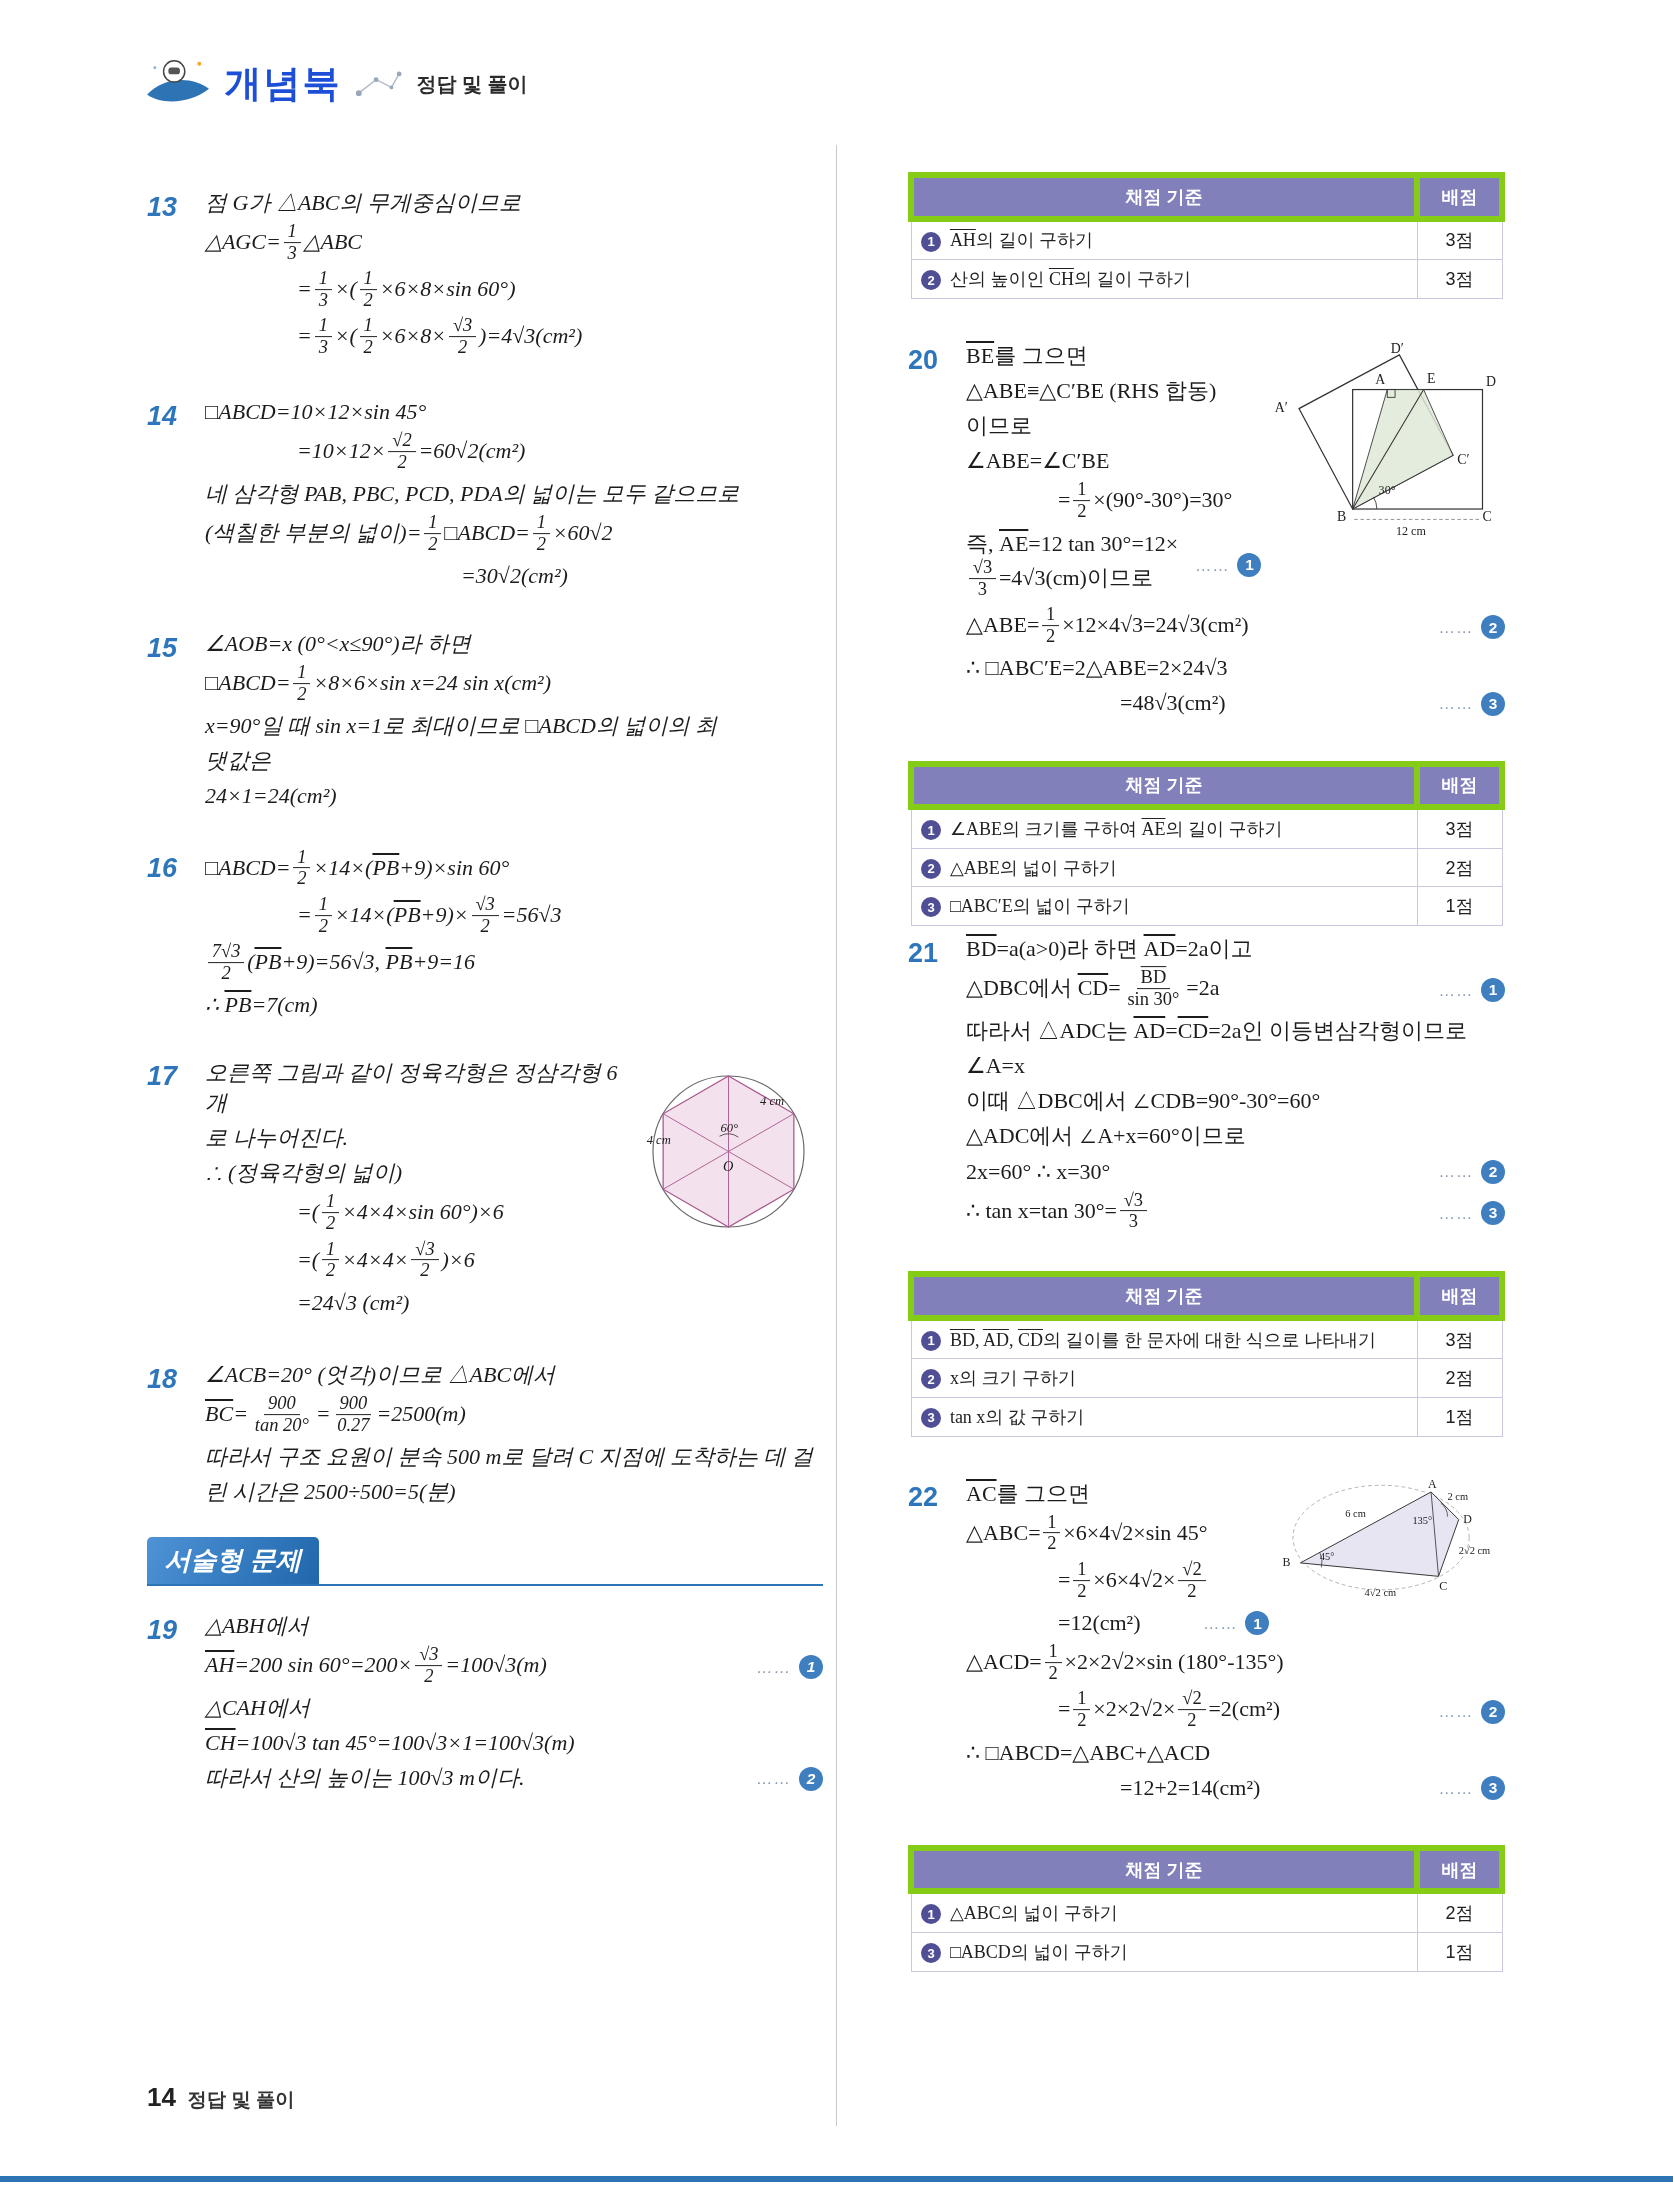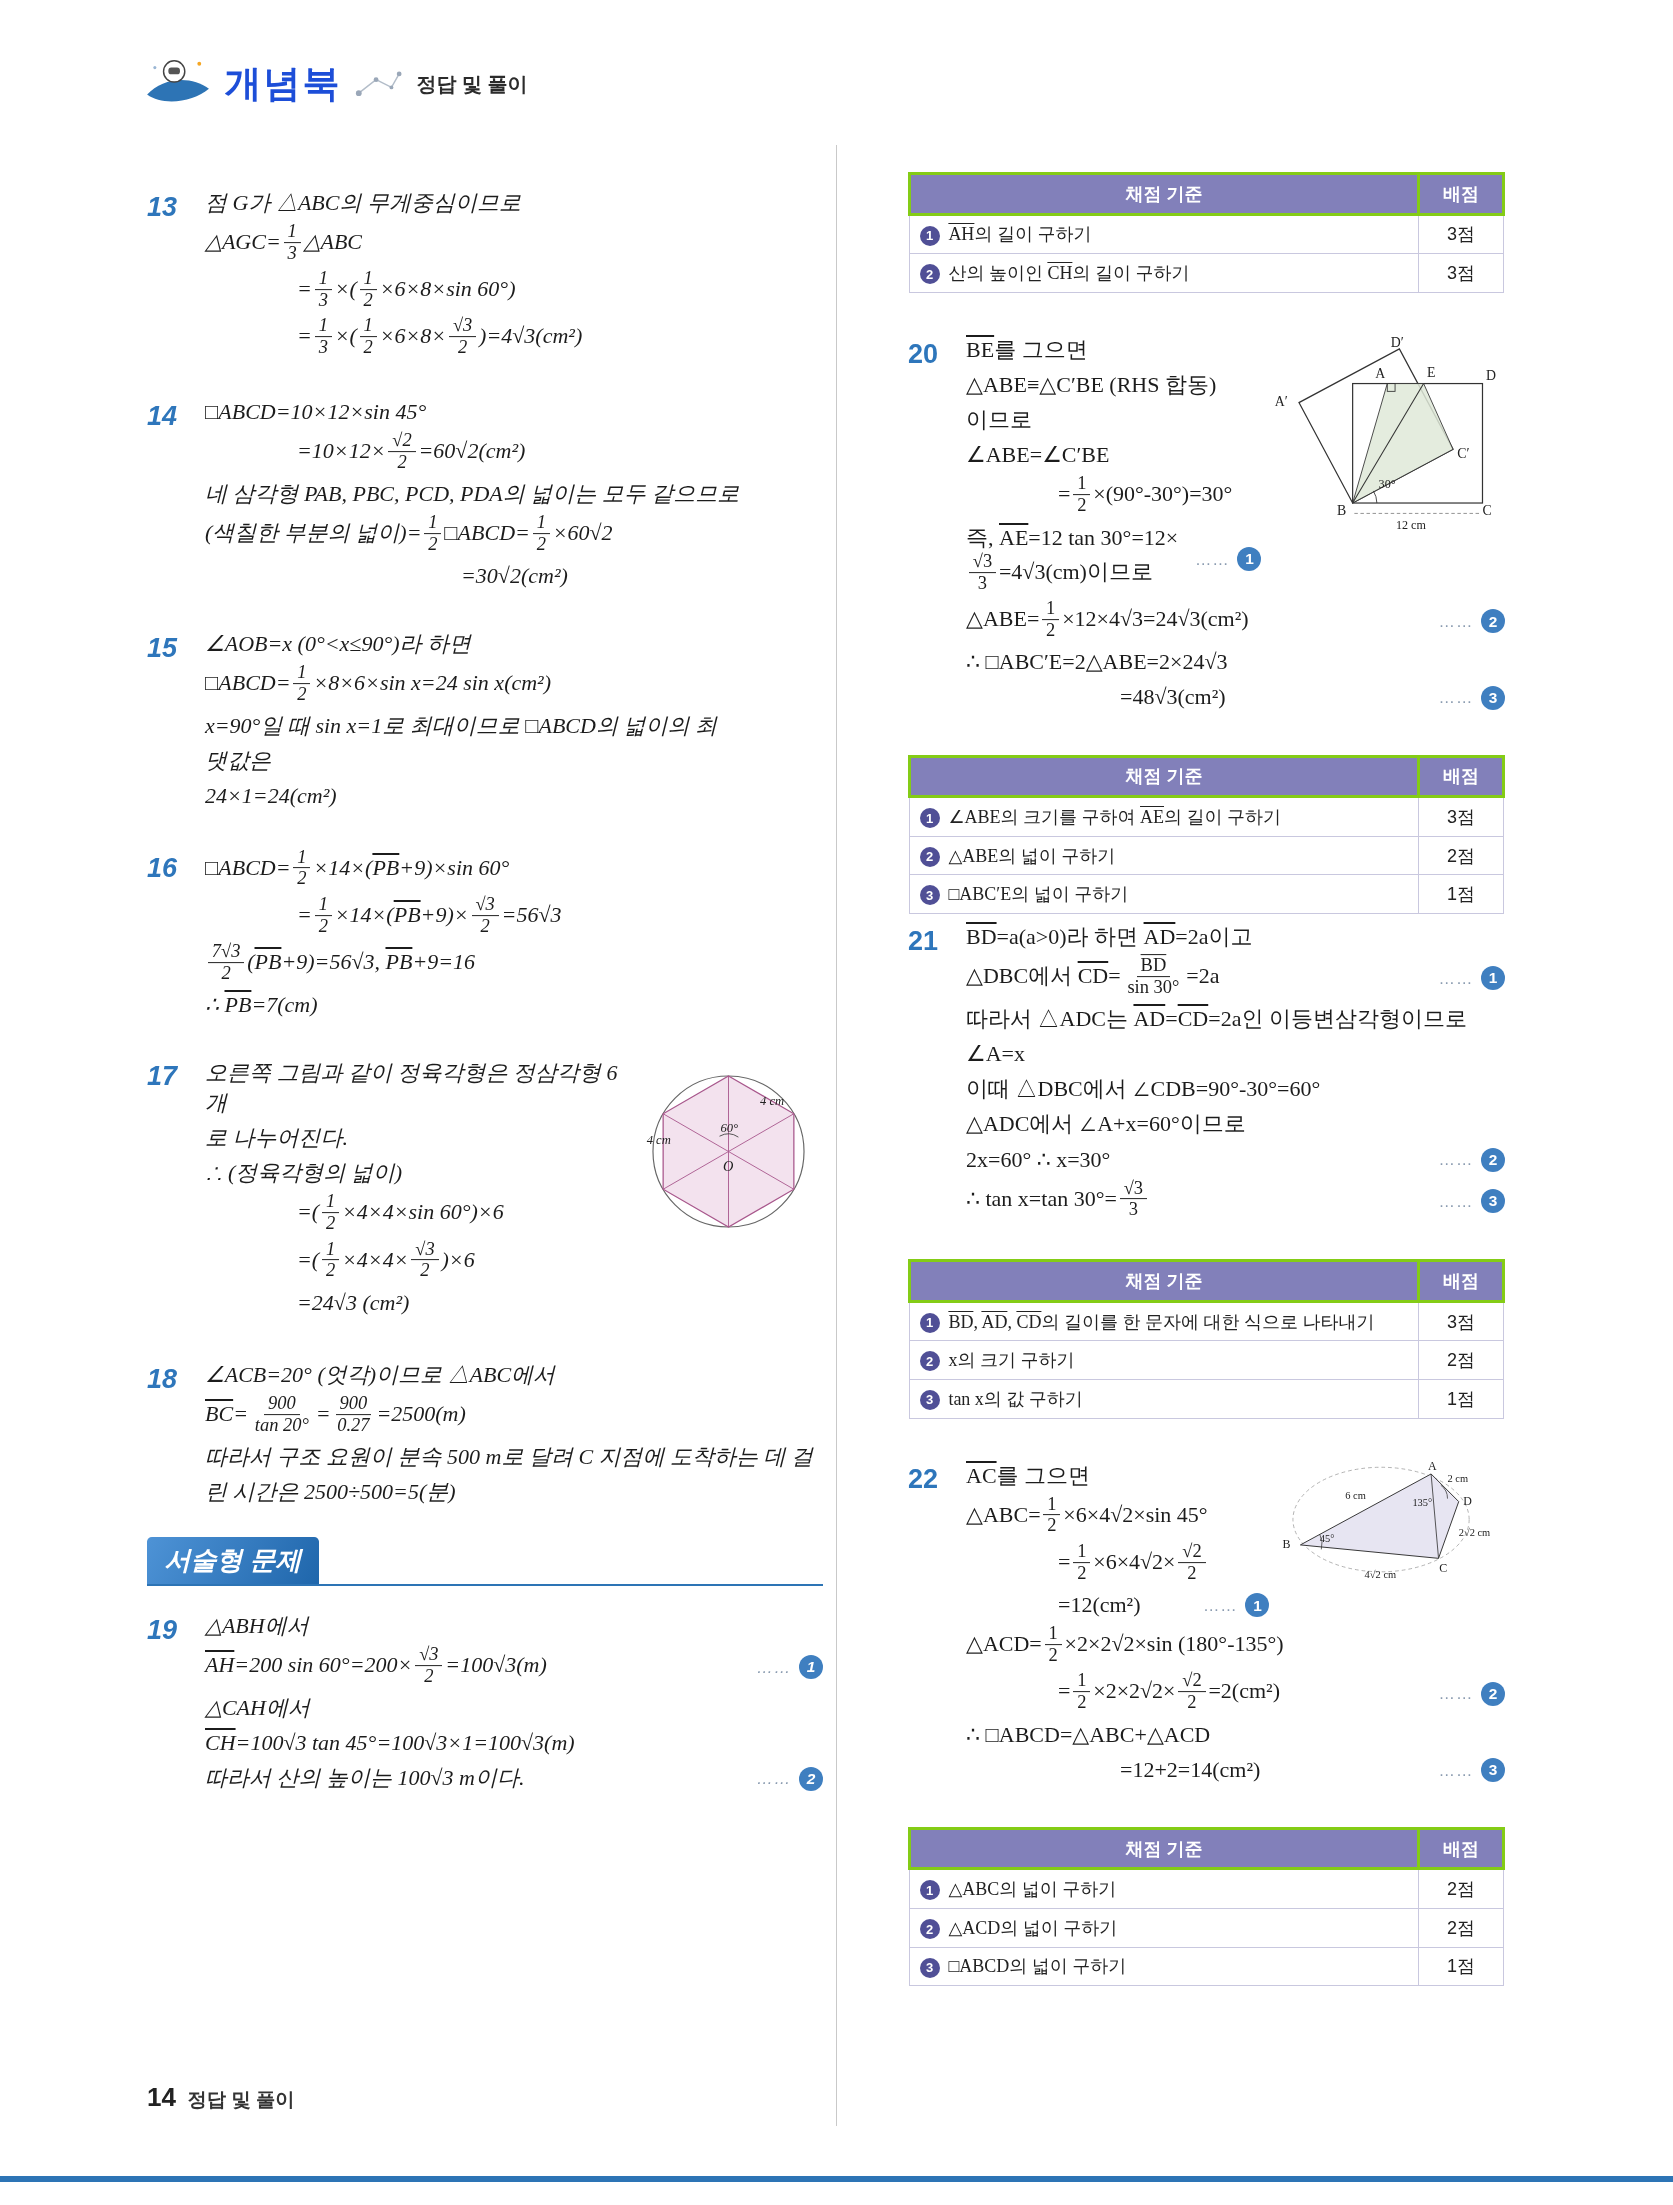--- a/index.html
+++ b/index.html
@@ -35,21 +35,21 @@
 
   .mkwrap { margin-left:auto; display:inline-flex; align-items:center; gap:7.7px; padding-left:13.5px; white-space:nowrap; }
   .dots { color:#8a9bb0; font-size:16.4px; letter-spacing:1px; }
   .mk { width:24px; height:24px; border-radius:50%; background:#3f7fc0; color:#fff; display:inline-flex;
         align-items:center; justify-content:center; font-size:15.4px; font-weight:700;
         font-family:"Liberation Sans", sans-serif; }
 
   .fig { float:right; margin:0 0 9.7px 11.6px; }
 
   .grade-table { width:100%; border-collapse:collapse; margin:25px 0 7.7px; font-size:18px; background:#fff; }
-  .grade-table th { background:#8280ba; color:#fff; font-weight:700; padding:6.8px 5.8px; border:3px solid #84cc16; }
+  .grade-table th { background:#8280ba; color:#fff; font-weight:700; padding:6.8px 5.8px; border:6px solid #84cc16; }
   .grade-table th.pts-h { width:85px; }
   .grade-table td { border:1px solid #c9c8df; padding:6.8px 9.7px; color:#222; }
   .grade-table td.pts { text-align:center; }
   .tmk { display:inline-flex; width:20px; height:20px; border-radius:50%; background:#504f96; color:#fff;
          align-items:center; justify-content:center; font-size:13px; font-weight:700; margin-right:8.7px;
          vertical-align:middle; font-family:"Liberation Sans", sans-serif; }
 
   .seosul { position:relative; margin:39px 0 25px; height:39px; border-bottom:2.9px solid #2d74b5; }
   .badge { position:absolute; left:0; bottom:0; background:linear-gradient(120deg,#4e93d6,#1f66ab);
            color:#fff; font-weight:700; font-size:26px; padding:5.8px 17.4px; border-radius:4.8px 4.8px 0 0; }
@@ -593,24 +593,20 @@
         <th>채점 기준</th>
         <th class="pts-h">배점</th>
       </tr>
         </thead>
       <tbody>
         <tr>
           <td><span class="tmk">1</span><span class="fm">△ABC의 넓이 구하기</span></td>
           <td class="pts">2점</td>
           </tr>
         <tr>
-          <td><span class="tmk">2</span><span class="fm">△ACD의 넓이 구하기</span></td>
-          <td class="pts">2점</td>
-          </tr>
-        <tr>
           <td><span class="tmk">3</span><span class="fm">□ABCD의 넓이 구하기</span></td>
           <td class="pts">1점</td>
           </tr>
       </tbody>
     </table>
 
   </div>
 
   <footer class="page-footer">
     <span class="fpage">14</span>

